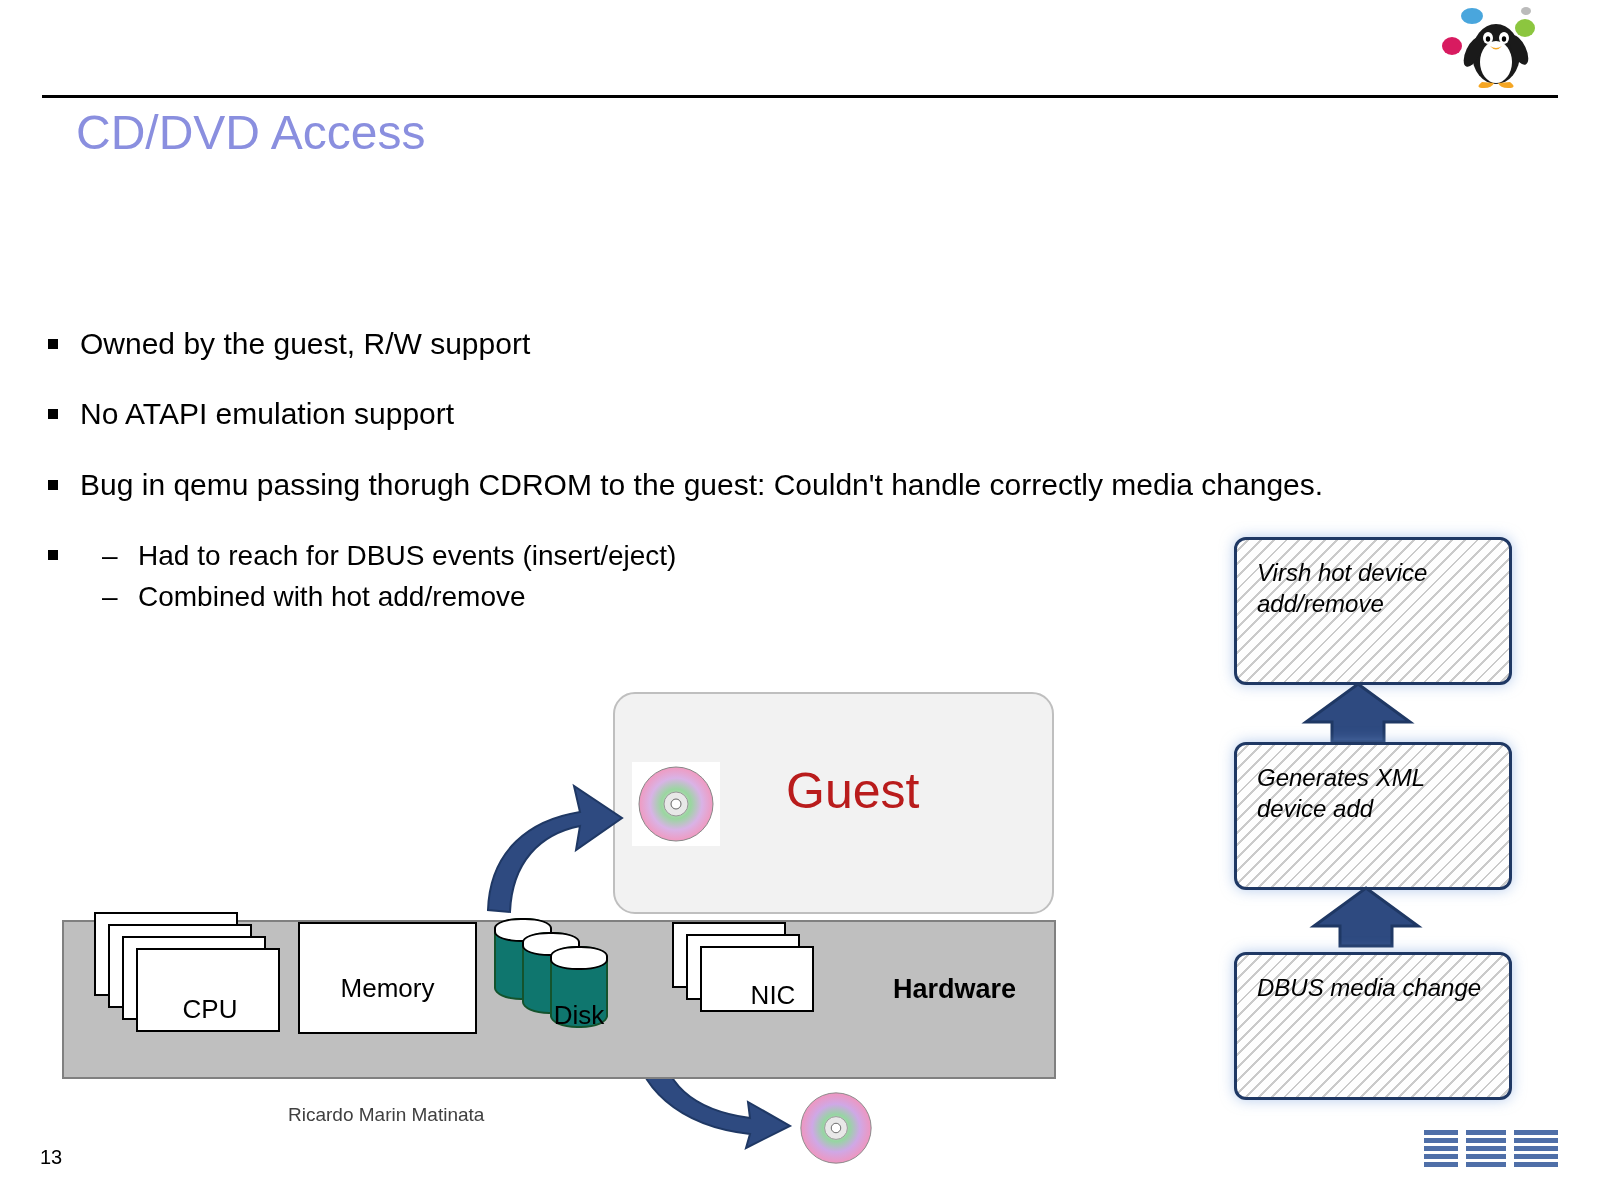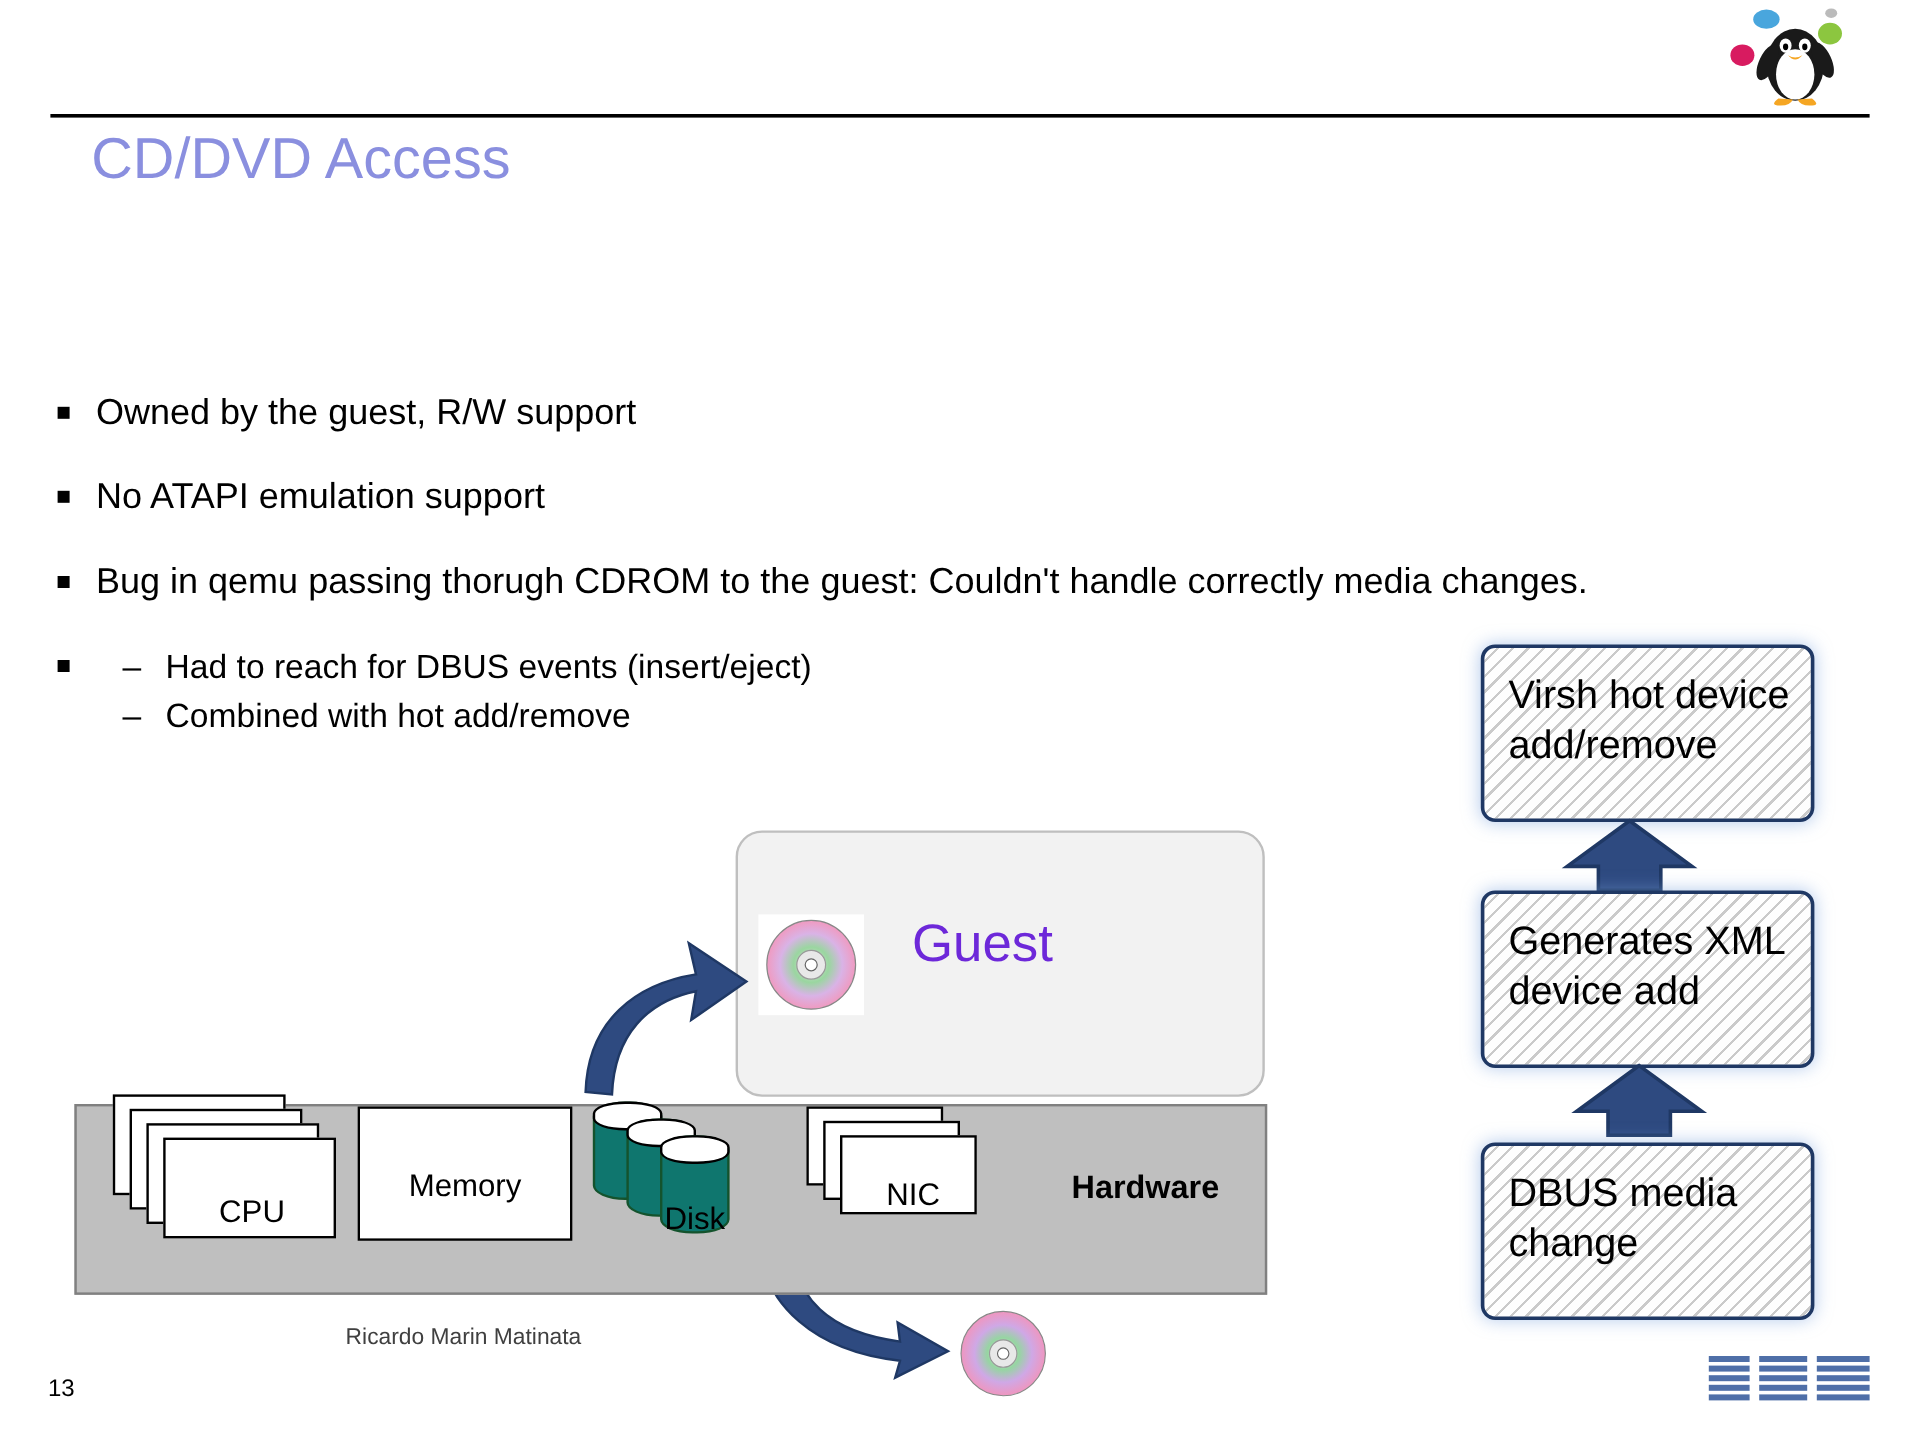--- a/index.html
+++ b/index.html
@@ -88,24 +88,24 @@
     left: 613px;
     top: 692px;
     width: 437px;
     height: 218px;
     border: 2px solid #bfbfbf;
     border-radius: 22px;
     background: #f2f2f2;
   }
   .guest-label {
     position: absolute;
-    left: 145px;
+    left: 171px;
     top: 68px;
-    font-size: 44px;
-    color: #6d28d9;
+    font-size: 50px;
+    color: #b91c1c;
   }
   .cd-in-guest {
     position: absolute;
     left: 17px;
     top: 68px;
     width: 88px;
     height: 84px;
     background: #ffffff;
     display: flex;
     align-items: center;
@@ -165,23 +165,24 @@
   
   .flow-box {
     position: absolute;
     box-sizing: border-box;
     border: 3px solid #1f3864;
     border-radius: 12px;
     background-color: #f2f2f2;
     background-image: repeating-linear-gradient(135deg, rgba(255,255,255,0.95) 0 7px, rgba(170,170,170,0.55) 7px 9px);
     box-shadow: 0 0 14px rgba(120,160,220,0.55);
     padding: 18px 12px 0 20px;
-    font-size: 33px;
+    font-size: 24px;
     color: #000000;
     line-height: 1.28;
+    font-style: italic;
   }
   
   .fat-arrow {
     position: absolute;
     width: 116px;
     height: 62px;
   }
   
   .page-num {
     position: absolute;
@@ -321,21 +322,21 @@
       <div class="cyl" style="left:28px; top:14px;"></div>
       <div class="cyl" style="left:56px; top:28px;">
         <div class="box-label" style="left:-8px; top:52px; width:70px;">Disk</div>
       </div>
     </div>
 
     <div class="stack" style="left:608px; top:0px; width:180px; height:120px;">
       <div class="box-white" style="left:0px;  top:0px;  width:110px; height:62px;"></div>
       <div class="box-white" style="left:14px; top:12px; width:110px; height:62px;"></div>
       <div class="box-white" style="left:28px; top:24px; width:110px; height:62px;">
-        <div class="box-label" style="left:4px; top:32px; width:110px;text-align:center;">NIC</div>
+        <div class="box-label" style="left:16px; top:32px; width:110px;text-align:center;">NIC</div>
       </div>
     </div>
   </div>
 
   <div class="cd-bottom">
     <svg width="76" height="76" viewBox="0 0 80 80">
       <defs>
         <radialGradient id="cdg2" cx="50%" cy="50%" r="50%">
           <stop offset="0%" stop-color="#dddddd"></stop>
           <stop offset="38%" stop-color="#96d5a2"></stop>

